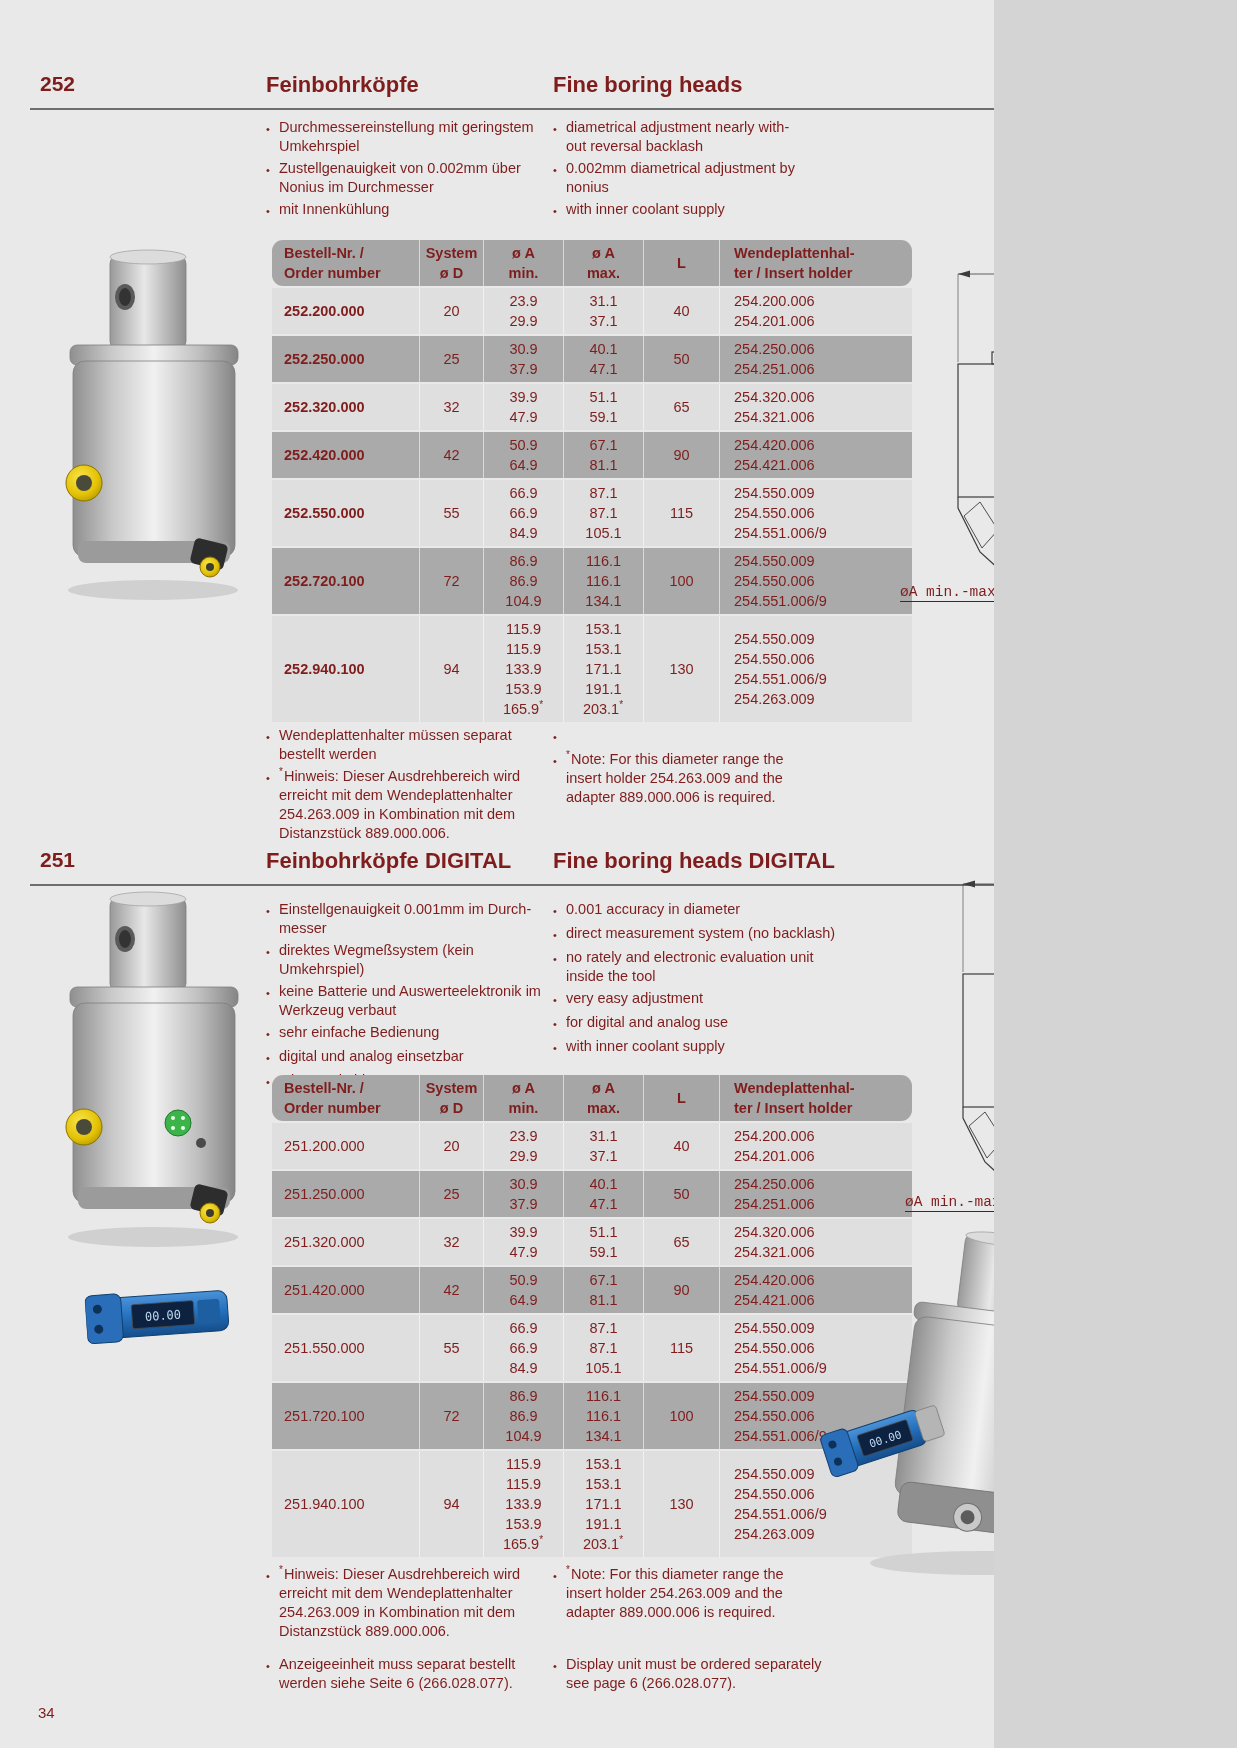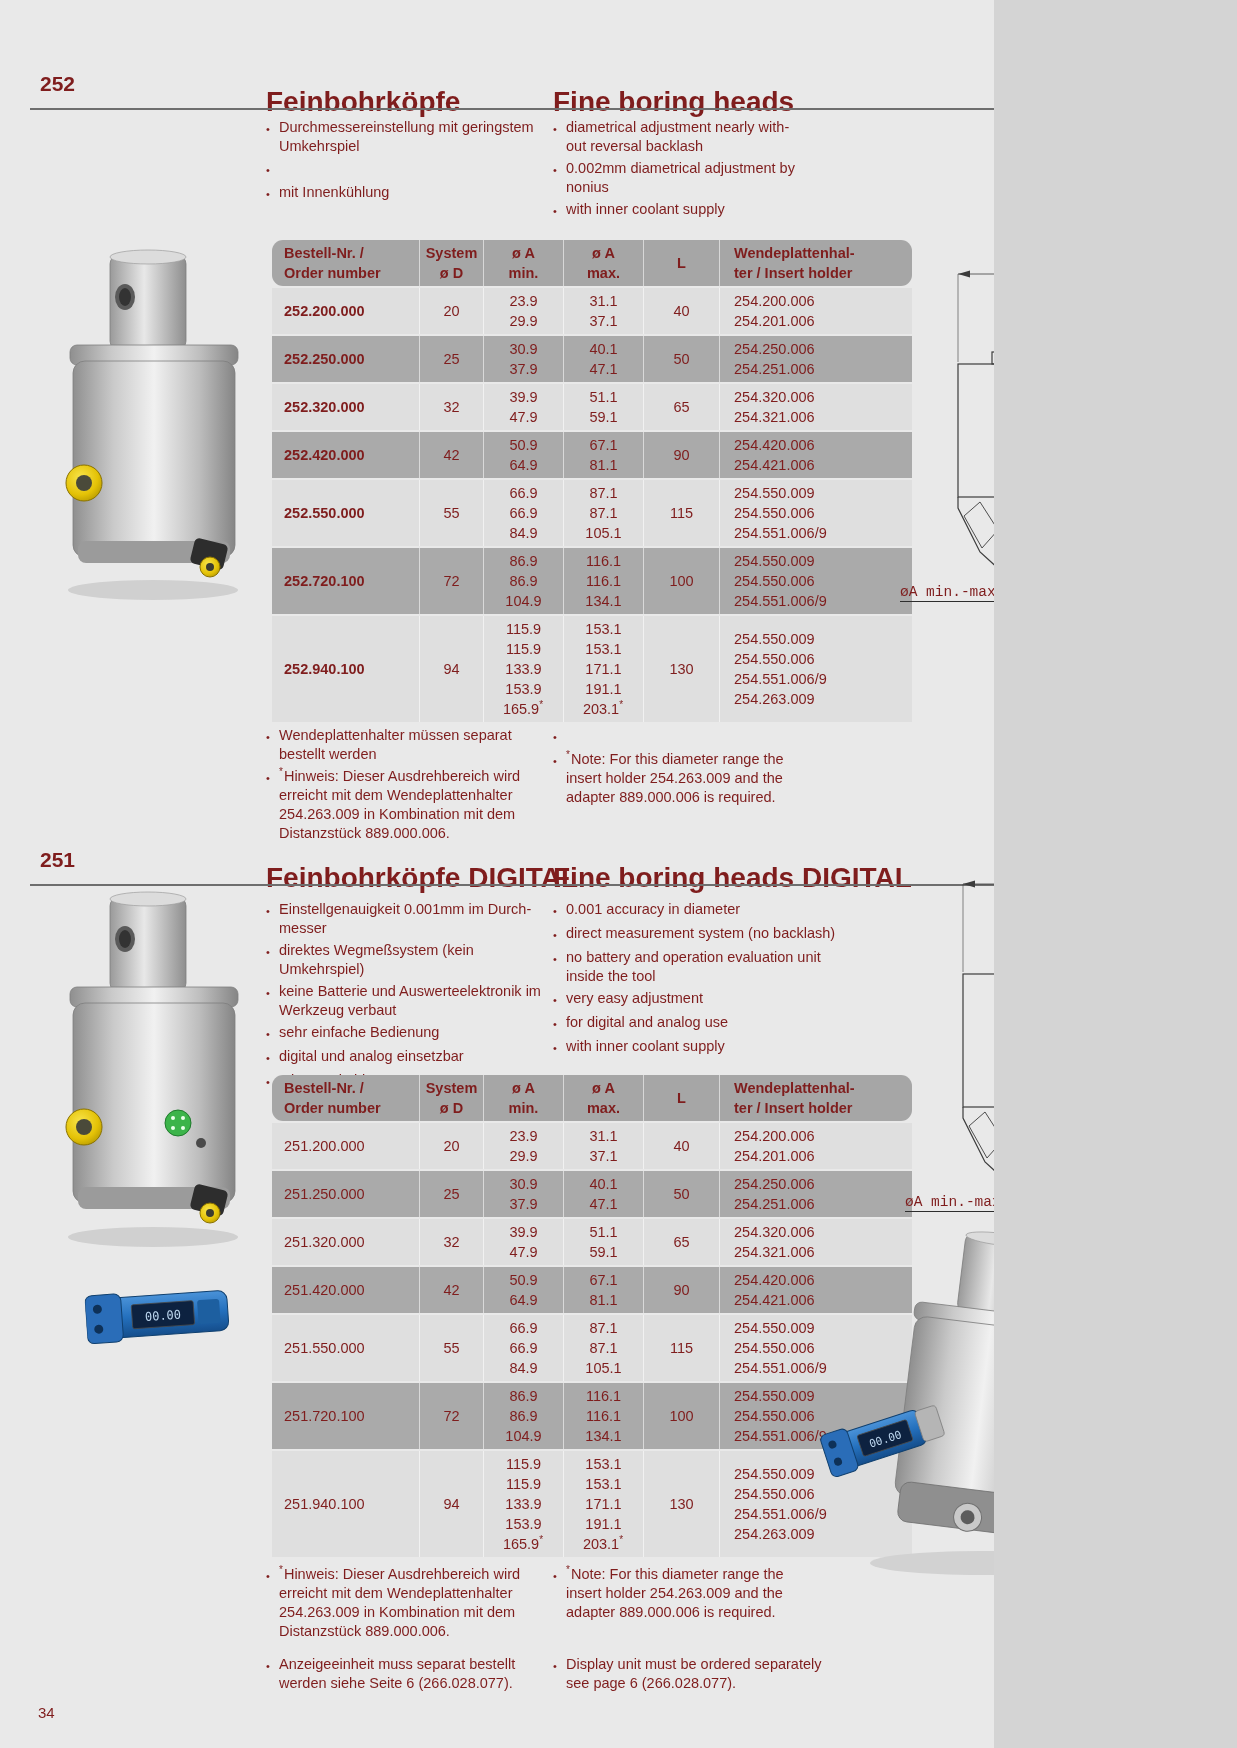--- a/index.html
+++ b/index.html
@@ -1,20 +1,20 @@
 <!DOCTYPE html>
 <html><head>
 <meta charset="utf-8">
 <style>
   html,body{margin:0;padding:0;background:#d4d4d4;}
   .page{position:relative;width:994px;height:1748px;background:#e9e9e9;
         font-family:"Liberation Sans",sans-serif;color:#7f1d1d;overflow:hidden;}
   .abs{position:absolute;}
   .sec-num{font-size:21px;font-weight:bold;}
-  .sec-title{font-size:28px;font-weight:bold;margin-top:14px;}
+  .sec-title{font-size:22px;font-weight:bold;}
   .rule{position:absolute;left:30px;width:1177px;height:2px;background:#6e6e6e;}
   .bullets{font-size:14.5px;line-height:19px;}
   .bullet-item{display:flex;margin-bottom:3px;}
   .dot{flex:none;width:13px;font-size:11px;padding-top:2px;}
   .bt{white-space:pre-line;}
   sup.ast{font-size:10px;line-height:0;vertical-align:super;margin-right:1px;}
   
   .ctable{position:absolute;width:640px;font-size:14.5px;}
   .trow{display:grid;grid-template-columns:148px 64px 80px 80px 76px 1fr;border-top:2px solid #e9e9e9;}
   .trow:first-child{border-top:none;border-radius:11px;}
@@ -49,20 +49,22 @@
   <div class="rule" style="top:108px;"></div>
 
   <div class="abs bullets" style="left:266px;top:118px;width:280px;">
       <div class="bullet-item">
         <span class="dot">•</span>
         <span class="bt">Durchmessereinstellung mit geringstem
 Umkehrspiel</span>
       </div>
       <div class="bullet-item">
         <span class="dot">•</span>
+        <span class="bt">Zustellgenauigkeit von 0.002mm über
+Nonius im Durchmesser</span>
       </div>
       <div class="bullet-item">
         <span class="dot">•</span>
         <span class="bt">mit Innenkühlung</span>
       </div>
     </div>
   <div class="abs bullets" style="left:553px;top:118px;width:300px;">
       <div class="bullet-item">
         <span class="dot">•</span>
         <span class="bt">diametrical adjustment nearly with-
@@ -364,21 +366,21 @@
       <div class="bullet-item">
         <span class="dot">•</span>
         <span class="bt">0.001 accuracy in diameter</span>
       </div>
       <div class="bullet-item">
         <span class="dot">•</span>
         <span class="bt">direct measurement system (no backlash)</span>
       </div>
       <div class="bullet-item">
         <span class="dot">•</span>
-        <span class="bt">no battery and operation evaluation unit
+        <span class="bt">no rately and electronic evaluation unit
 inside the tool</span>
       </div>
       <div class="bullet-item">
         <span class="dot">•</span>
         <span class="bt">very easy adjustment</span>
       </div>
       <div class="bullet-item">
         <span class="dot">•</span>
         <span class="bt">for digital and analog use</span>
       </div>

